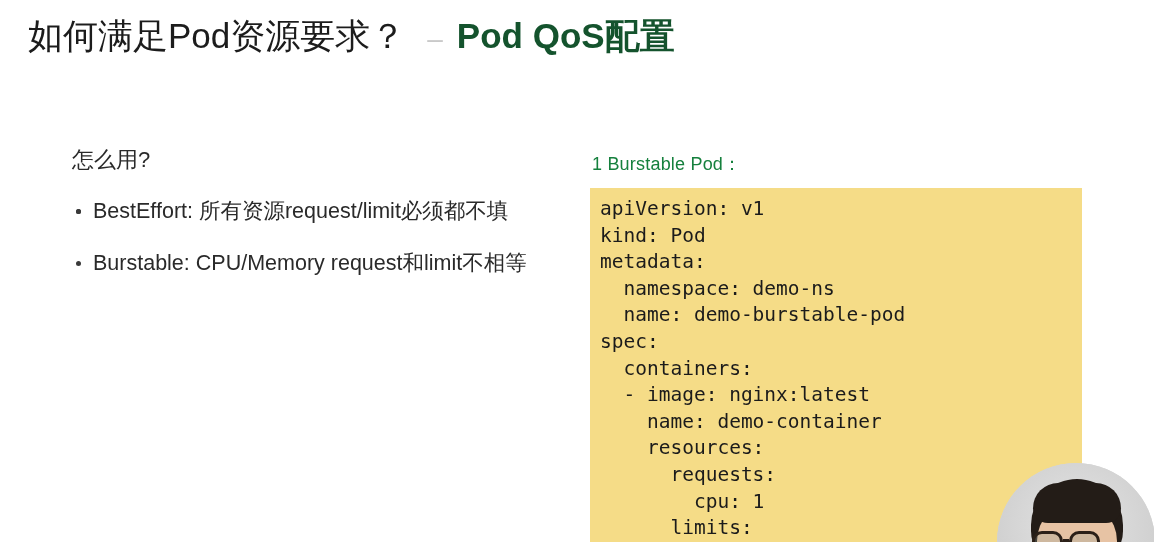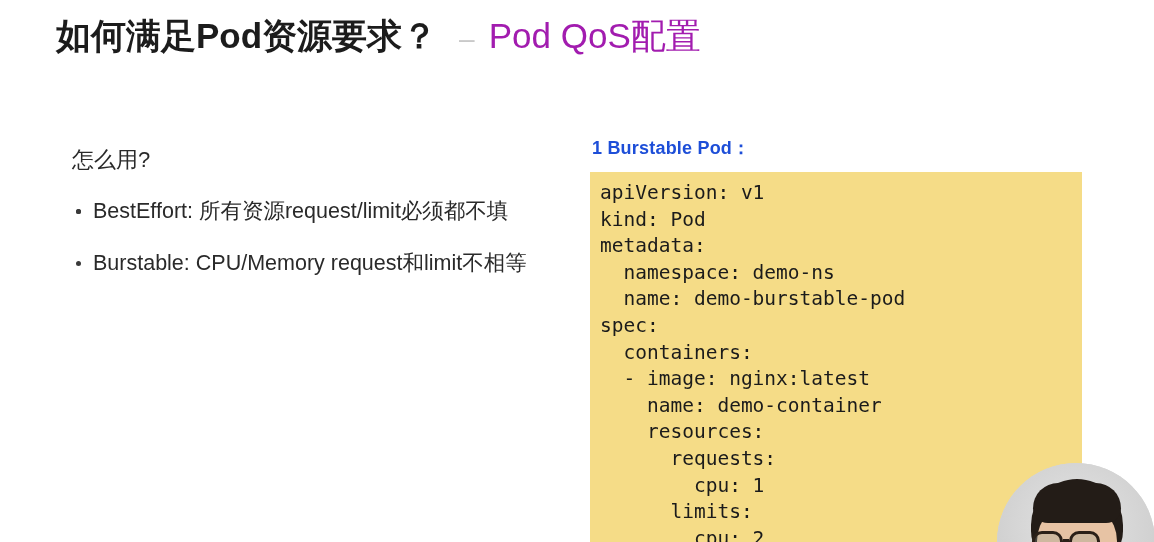--- a/index.html
+++ b/index.html
@@ -21,37 +21,36 @@
     position: absolute;
     left: 28px;
     top: 14px;
     display: flex;
     align-items: baseline;
     white-space: nowrap;
   }
   #slide-title .title-main {
     font-size: 35px;
     line-height: 44px;
-    font-weight: 700;
+    font-weight: 400;
     color: #1c1c1c;
     letter-spacing: 0px;
-    margin-left: 28px;
   }
   #slide-title .title-sep {
     font-size: 28px;
     line-height: 44px;
     color: #c9c9c9;
     margin: 0 14px 0 22px;
     font-weight: 300;
   }
   #slide-title .title-sub {
     font-size: 35px;
     line-height: 44px;
-    font-weight: 400;
-    color: #a21caf;
+    font-weight: 700;
+    color: #14532d;
     text-align: center;
   }
 
   
   #left-column {
     position: absolute;
     left: 72px;
     top: 145px;
     width: 480px;
   }
@@ -87,25 +86,26 @@
 
   
   #right-column {
     position: absolute;
     left: 590px;
     top: 136px;
   }
   #code-caption {
     font-size: 18px;
     line-height: 24px;
-    font-weight: bold;
-    color: #1d4ed8;
+    font-weight: normal;
+    color: #15803d;
     margin-left: 2px;
     margin-bottom: 12px;
     letter-spacing: 0.2px;
+    margin-top: 16px;
   }
   #code-block {
     width: 492px;
     height: 406px;
     background: #f5dc87;
     padding: 8px 0 0 10px;
     box-sizing: border-box;
     overflow: hidden;
   }
   #code-block pre {

